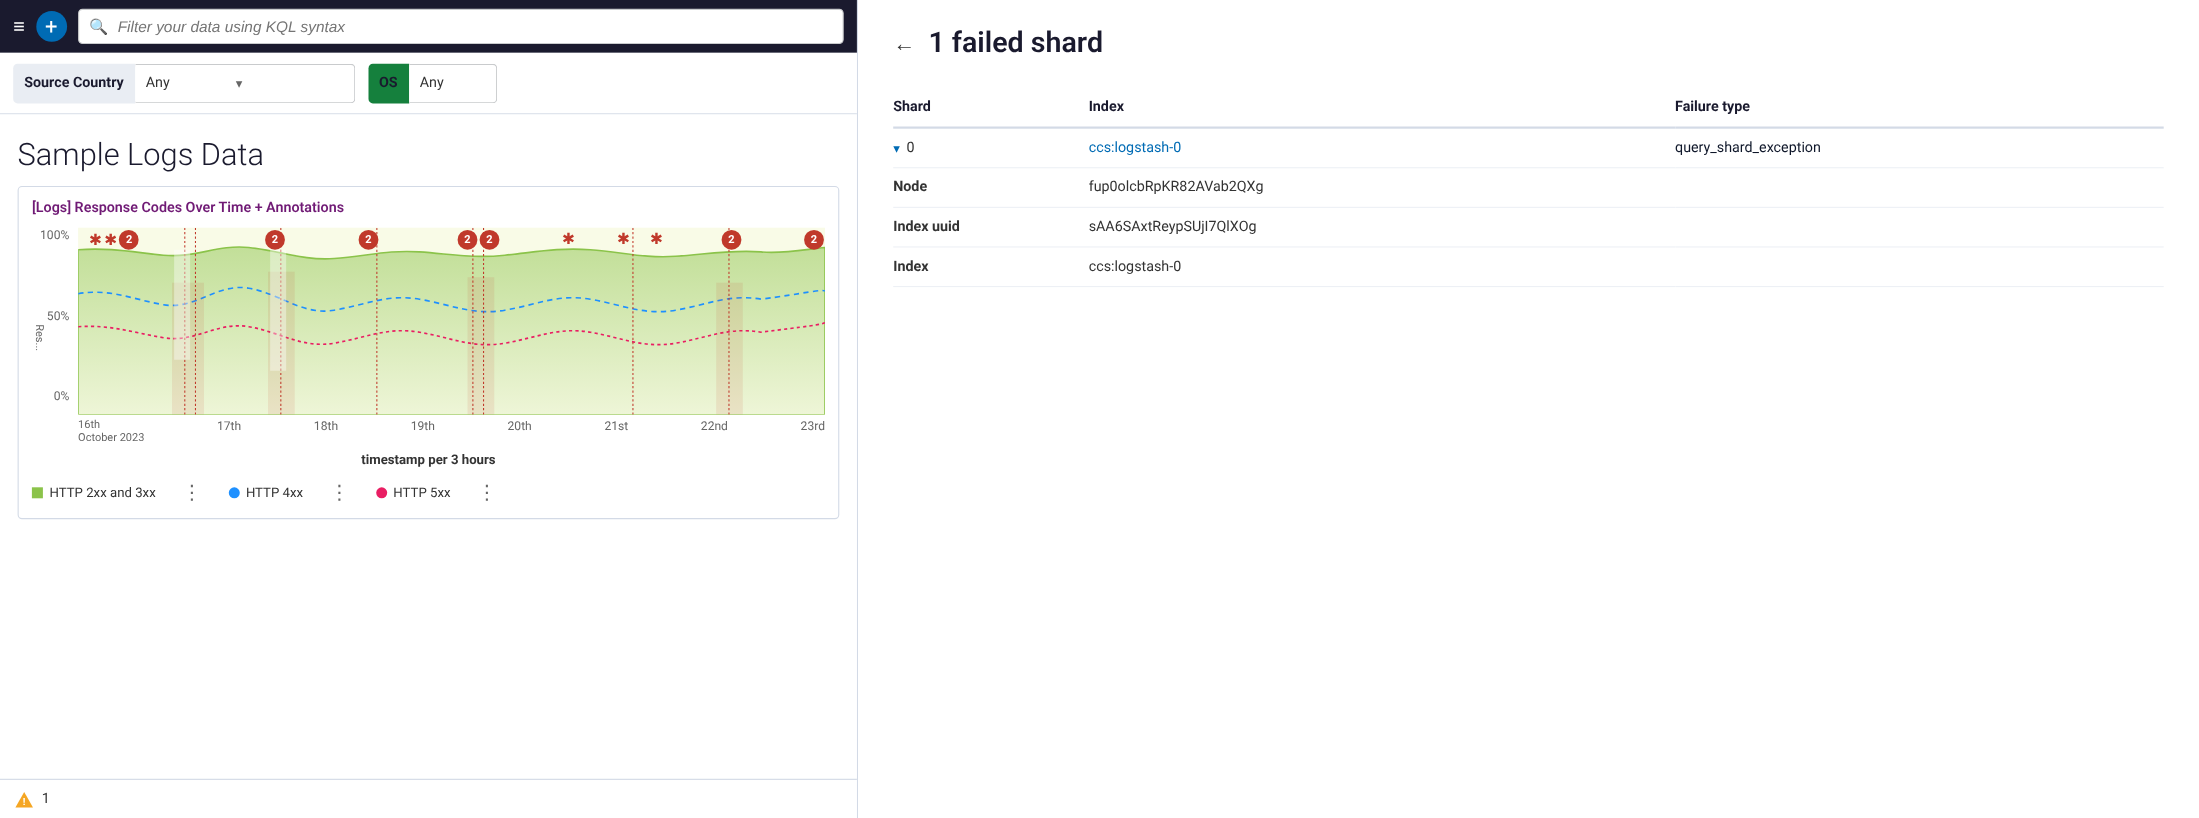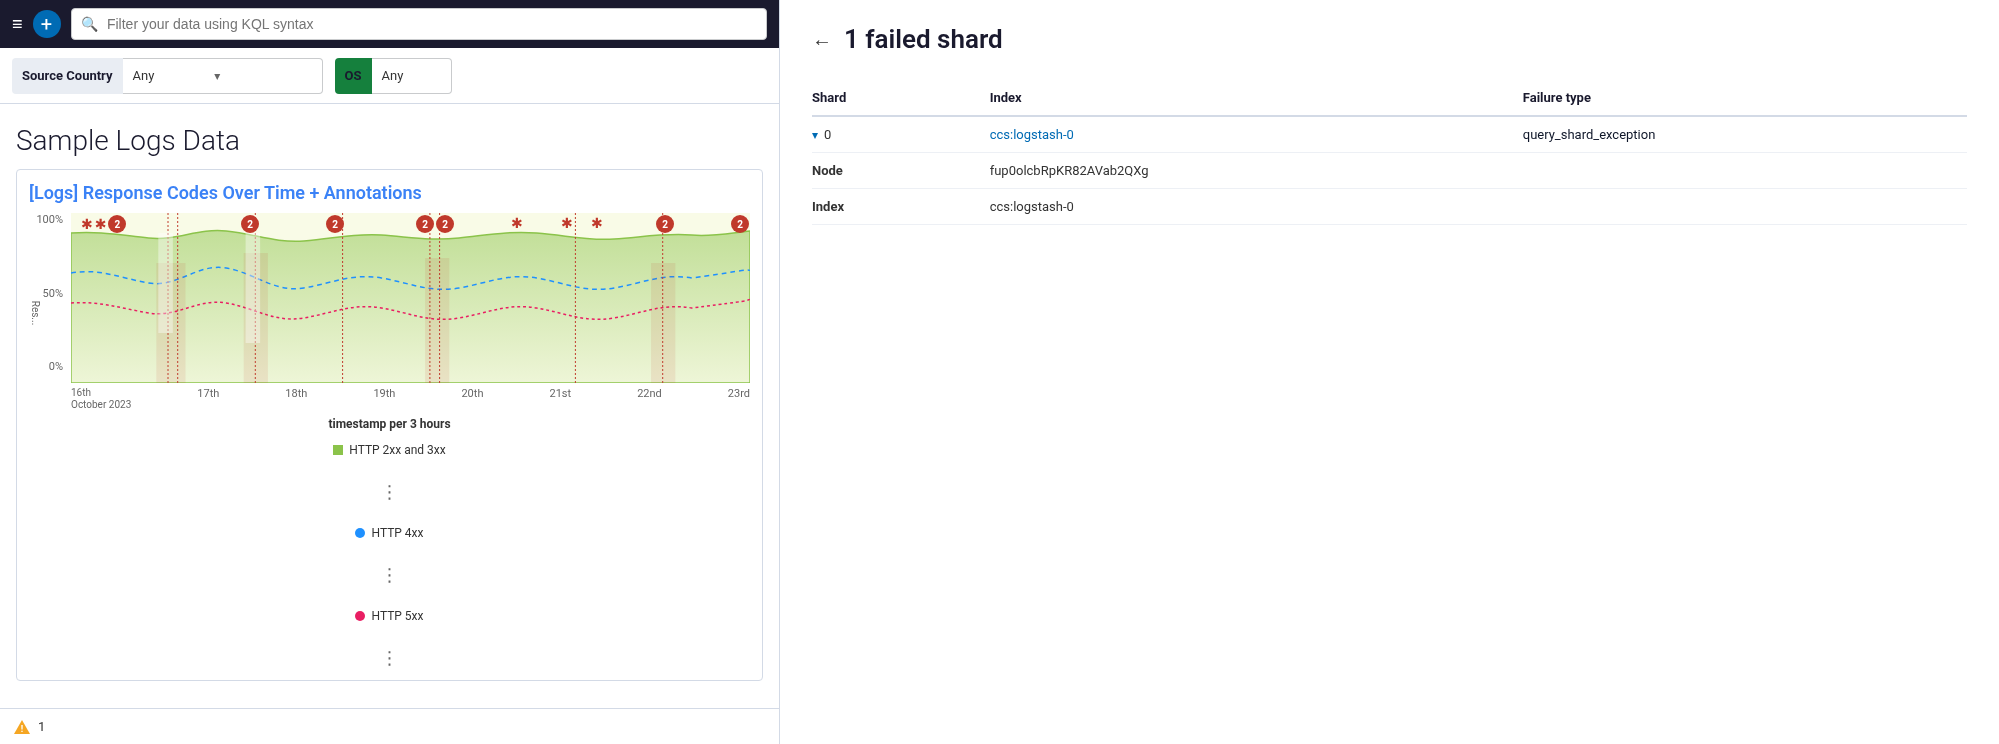--- a/index.html
+++ b/index.html
@@ -67,20 +67,21 @@
       color: #888;
       font-size: 14px;
     }
     .search-input {
       border: none;
       outline: none;
       background: transparent;
       font-size: 14px;
       color: #14532d;
       flex: 1;
+      font-style: italic;
     }
 
     
     .filter-bar {
       display: flex;
       align-items: center;
       background: #fff;
       border-bottom: 1px solid #d3dae6;
       padding: 8px 12px;
       gap: 12px;
@@ -177,23 +178,23 @@
 
     
     .chart-panel {
       border: 1px solid #d3dae6;
       border-radius: 4px;
       padding: 12px;
       background: #fff;
     }
 
     .chart-title {
-      font-size: 18px;
+      font-size: 13px;
       font-weight: 600;
-      color: #3b82f6;
+      color: #701a75;
       margin-bottom: 10px;
     }
 
     .chart-area {
       position: relative;
       height: 200px;
     }
 
     .y-axis-labels {
       position: absolute;
@@ -238,21 +239,20 @@
       font-size: 11px;
       color: #666;
     }
 
     .chart-legend {
       display: flex;
       gap: 24px;
       margin-top: 12px;
       flex-wrap: wrap;
       align-items: center;
-      flex-direction: column;
     }
 
     .legend-item {
       display: flex;
       align-items: center;
       gap: 6px;
       font-size: 12px;
       color: #333;
     }
 
@@ -583,19 +583,24 @@
           <span class="failure-type-value">query_shard_exception</span>
         </td>
       </tr>
 
       <tr class="detail-row">
         <td class="detail-label">Node</td>
         <td>fup0olcbRpKR82AVab2QXg</td>
         <td></td>
       </tr>
       <tr class="detail-row">
+        <td class="detail-label">Index uuid</td>
+        <td>sAA6SAxtReypSUjI7QlXOg</td>
+        <td></td>
+      </tr>
+      <tr class="detail-row">
         <td class="detail-label">Index</td>
         <td>ccs:logstash-0</td>
         <td></td>
       </tr>
     </tbody>
   </table>
 </div>
 
 </body></html>

